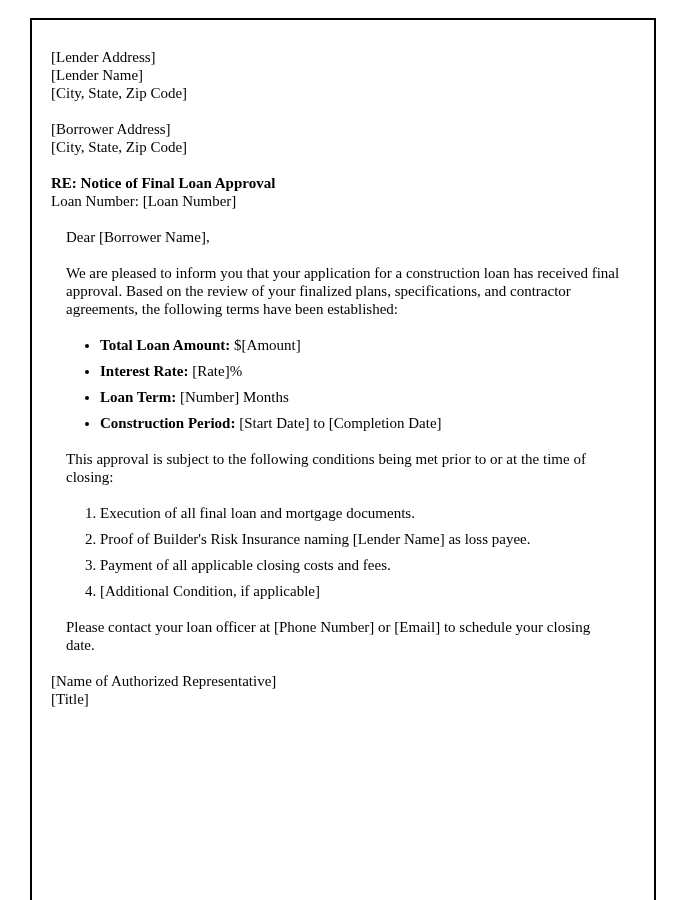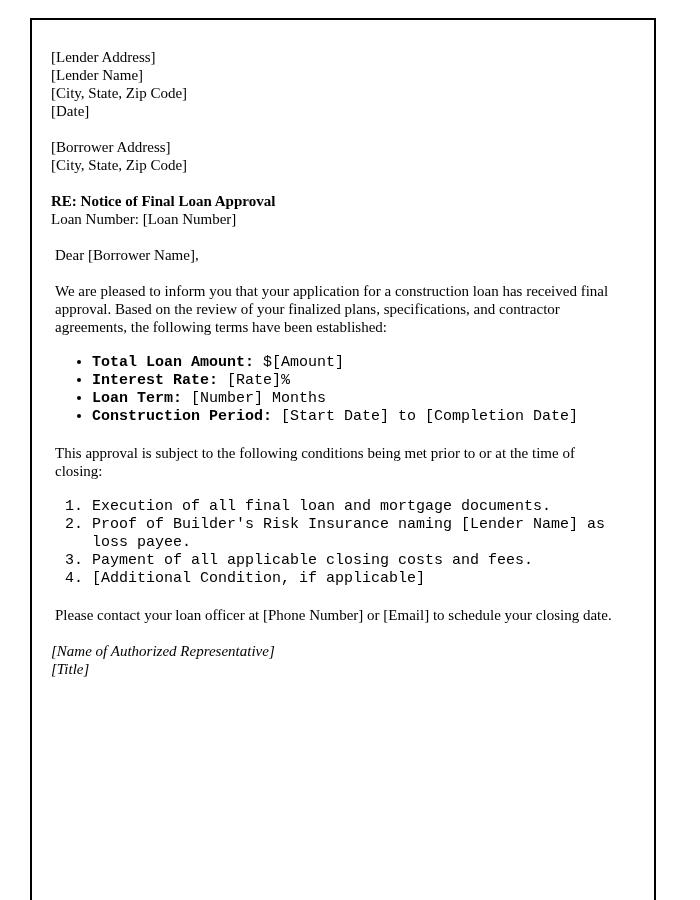--- a/index.html
+++ b/index.html
@@ -19,42 +19,41 @@
     box-sizing: border-box;
     border: 2px solid #000000;
     background: #ffffff;
     padding: 28px 32px 60px 19px;
     font-family: "Liberation Serif", "DejaVu Serif", serif;
     font-size: 15px;
     line-height: 18px;
     color: #000000;
   }
   .block { margin: 0 0 18px 0; }
-  .block:last-child { margin-bottom: 16px; font-style: italic; }
+  .block:last-child { margin-bottom: 16px; }
   .line { white-space: pre-wrap; }
   .bold { font-weight: bold; }
-  p.block { margin: 0 0 18px 4px; }
+  p.block { margin: 0 0 18px 15px; }
   ul.block, ol.block {
     margin: 0 0 18px 0;
     padding-left: 41px;
   }
-  li { margin: 0; padding: 0; font-family: Liberation Mono, monospace; }
+  li { margin: 8px; padding: 0; }
   ul.block li { list-style-type: disc; }
   ol.block li { list-style-type: decimal; }
 </style>
 </head>
 <body>
 
 <div class="page">
 
   <div class="block">
     <div class="line">[Lender Address]</div>
     <div class="line">[Lender Name]</div>
     <div class="line">[City, State, Zip Code]</div>
-    <div class="line">[Date]</div>
   </div>
 
   <div class="block">
     <div class="line">[Borrower Address]</div>
     <div class="line">[City, State, Zip Code]</div>
   </div>
 
   <div class="block">
     <div class="line bold">RE: Notice of Final Loan Approval</div>
     <div class="line">Loan Number: [Loan Number]</div>

